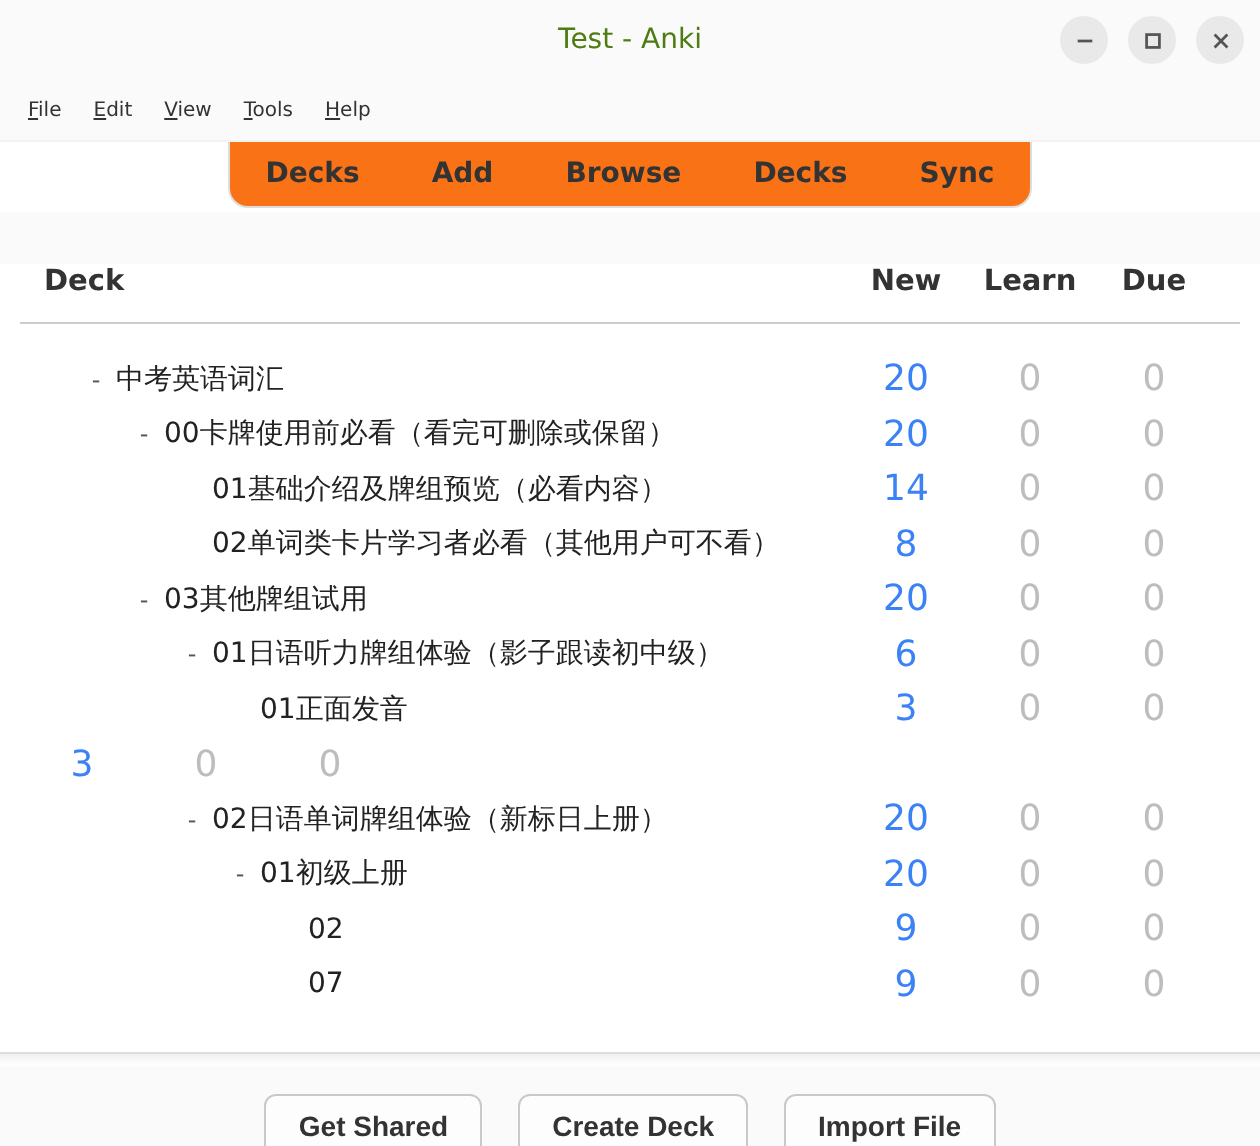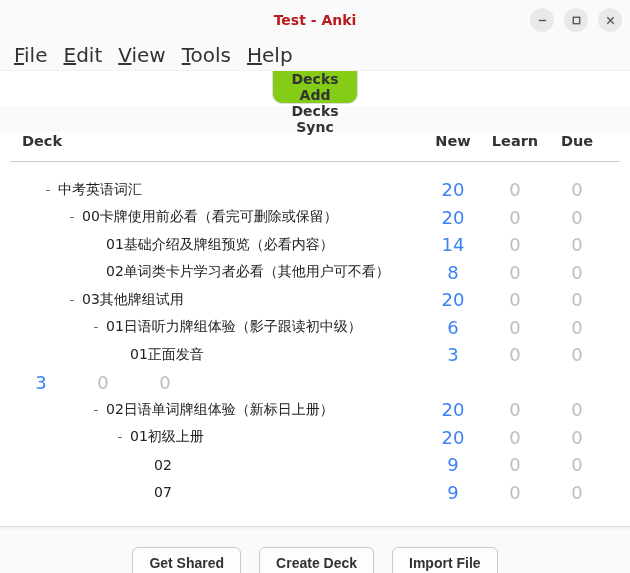--- a/index.html
+++ b/index.html
@@ -1,29 +1,29 @@
 <!DOCTYPE html>
 <html><head>
 <meta charset="utf-8">
 <style>
   * { box-sizing: border-box; margin: 0; padding: 0; }
   html, body { width: 630px; height: 573px; font-family: "DejaVu Sans", "Liberation Sans", Arial, sans-serif; font-size: 14px; color: #2b2b2b; background: #fafafa; overflow: hidden; }
   
   .titlebar { height: 40px; background: #fafafa; display: flex; align-items: center; justify-content: center; position: relative; border-top-left-radius: 8px; border-top-right-radius: 8px; }
-  .titlebar-title { font-weight: 700; font-size: 14px; color: #b91c1c; }
+  .titlebar-title { font-weight: 400; font-size: 14px; color: #4d7c0f; }
   .window-controls { position: absolute; right: 8px; top: 8px; display: flex; gap: 10px; }
   .win-btn { width: 24px; height: 24px; border-radius: 50%; background: #e9e9e9; display: flex; align-items: center; justify-content: center; cursor: pointer; }
   .win-btn svg { width: 11px; height: 11px; }
   
-  .menubar { height: 30px; display: flex; align-items: center; gap: 16px; padding: 0 14px; background: #fafafa; font-size: 20px; color: #333; }
+  .menubar { height: 30px; display: flex; align-items: center; gap: 16px; padding: 0 14px; background: #fafafa; font-size: 10px; color: #333; }
   .menu-item { cursor: default; }
   .menu-item .ul { text-decoration: underline; }
   
   .tabbar-wrap { height: 36px; background: #fff; display: flex; justify-content: center; align-items: flex-start; border-top:1px solid #f2f2f2;}
-  .tabbar { display: flex; background: #84cc16; border:1px solid #ddd; border-top:none; border-radius: 0 0 10px 10px; box-shadow: 0 0 0 0 rgba(0,0,0,0); height: 33px; align-items:center;flex-direction:column;}
+  .tabbar { display: flex; background: #f97316; border:1px solid #ddd; border-top:none; border-radius: 0 0 10px 10px; box-shadow: 0 0 0 0 rgba(0,0,0,0); height: 33px; align-items:center;}
   .tab { padding: 0 18px; font-weight: 700; font-size: 14px; color: #333; cursor: pointer; height:100%; display:flex; align-items:center;}
   
   .panel-outer { background:#fff; padding:0 10px;}
   .panel { margin: 26px 0 0 0; }
   .deck-header { display:flex; align-items:center; font-weight:700; font-size:14.5px; color:#333; background:#fff; height:30px; border-bottom:1px solid #ccc; padding:0 12px 12px 12px;}
   .col-deck { flex:1 1 auto; }
   .col-num { width:62px; text-align:center; }
   .deck-list { height: 350px; overflow: hidden; }
   .deck-row { display:flex; align-items:center; height:27.5px; padding:0 12px 0 0;}
   .deck-name { flex:1 1 auto; display:flex; align-items:center; }
@@ -69,20 +69,21 @@
     <span class="menu-item"><span class="ul">E</span>dit</span>
     <span class="menu-item"><span class="ul">V</span>iew</span>
     <span class="menu-item"><span class="ul">T</span>ools</span>
     <span class="menu-item"><span class="ul">H</span>elp</span>
   </div>
 
 <div class="tabbar-wrap">
   <div class="tabbar" id="tabbar">
       <div class="tab">Decks</div>
       <div class="tab">Add</div>
+      <div class="tab">Browse</div>
       <div class="tab">Decks</div>
       <div class="tab">Sync</div>
     </div>
 </div>
 
 <div class="panel-outer">
   <div class="panel">
     <div class="deck-header">
       <div class="col-deck">Deck</div>
       <div class="col-num">New</div>

